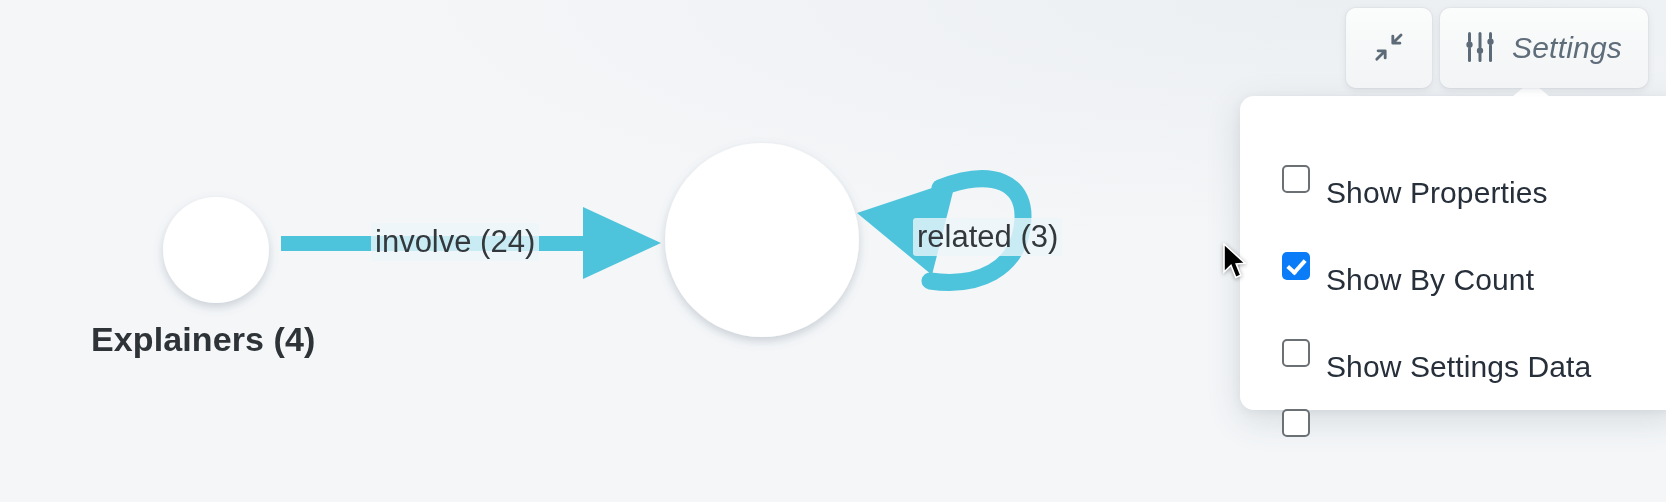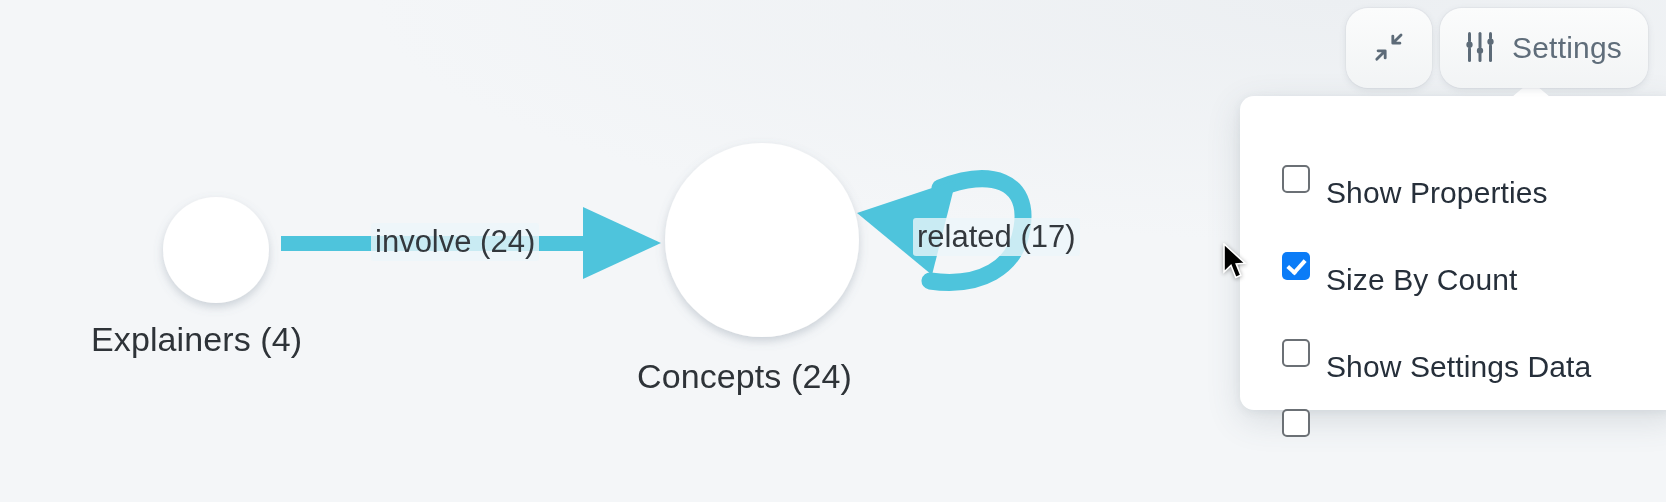--- a/index.html
+++ b/index.html
@@ -33,21 +33,21 @@
   #graph-svg {
     position: absolute;
     left: 0;
     top: 0;
     width: 1666px;
     height: 502px;
   }
 
   .node-label {
     position: absolute;
-    font-weight: normal;
+    font-weight: bold;
     color: #2e3338;
     white-space: nowrap;
     letter-spacing: 0.1px;
   }
   #label-explainers {
     left: 91px;
     top: 320px;
     font-size: 34px;
   }
   #label-concepts {
@@ -80,28 +80,29 @@
     right: 18px;
     top: 8px;
     display: flex;
     align-items: flex-start;
     gap: 8px;
     z-index: 20;
   }
   .tool-btn {
     background: linear-gradient(180deg, #fbfcfc 0%, #f2f4f5 100%);
     border: none;
-    border-radius: 22px;
+    border-radius: 10px;
     box-shadow: 0 2px 7px rgba(80, 95, 110, 0.13),
                 0 0 0 1px rgba(150, 162, 172, 0.07);
     display: flex;
     align-items: center;
     justify-content: center;
     cursor: pointer;
     color: #5d6b78;
+    font-style: italic;
   }
   #collapse-button {
     width: 86px;
     height: 80px;
   }
   #settings-button {
     height: 80px;
     padding: 0 26px 0 22px;
     gap: 14px;
   }
@@ -216,24 +217,23 @@
         <path d="M 940,188 C 990,168 1030,180 1022,228
                  C 1016,268 980,288 930,281" fill="none" stroke="#4ec4dc" stroke-width="17" stroke-linecap="round"></path>
         <polygon points="857,213 956,180 932,275" fill="#4ec4dc"></polygon>
       </g>
 
       <circle cx="216" cy="250" r="53" fill="#ffffff" filter="url(#node-shadow)"></circle>
       <circle cx="762" cy="240" r="97" fill="#ffffff" filter="url(#node-shadow)"></circle>
     </svg>
 
     <div class="node-label" id="label-explainers">Explainers (4)</div>
-    <div class="node-label" id="label-concepts">Concepts (24)</div>
 
     <div class="edge-label" id="edge-label-involve">involve (24)</div>
-    <div class="edge-label" id="edge-label-related">related (17)</div>
+    <div class="edge-label" id="edge-label-related">related (3)</div>
   </div>
 
   <div id="toolbar">
     <button class="tool-btn" id="collapse-button">
       <span>
         <svg width="34" height="34" viewBox="0 0 24 24" fill="currentColor" xmlns="http://www.w3.org/2000/svg">
           <path d="M21.2 2.8a1 1 0 0 0-1.4 0l-4.1 4.1V4.3a1 1 0 1 0-2 0v5a1 1 0 0 0 1 1h5a1 1 0 1 0 0-2h-2.6l4.1-4.1a1 1 0 0 0 0-1.4z"></path>
           <path d="M9.3 13.7h-5a1 1 0 1 0 0 2h2.6l-4.1 4.1a1 1 0 1 0 1.4 1.4l4.1-4.1v2.6a1 1 0 1 0 2 0v-5a1 1 0 0 0-1-1z"></path>
         </svg>
       </span>
@@ -261,21 +261,21 @@
     <div id="settings-panel-caret"></div>
     <div id="settings-options">
 
       <div class="option-row">
         <span class="checkbox"></span>
         <span class="option-label">Show Properties</span>
       </div>
 
       <div class="option-row">
         <span class="checkbox checked"></span>
-        <span class="option-label">Size By Count</span>
+        <span class="option-label">Show By Count</span>
       </div>
 
       <div class="option-row">
         <span class="checkbox"></span>
         <span class="option-label">Show Settings Data</span>
       </div>
 
       <div class="option-row">
         <span class="checkbox"></span>
       </div>

